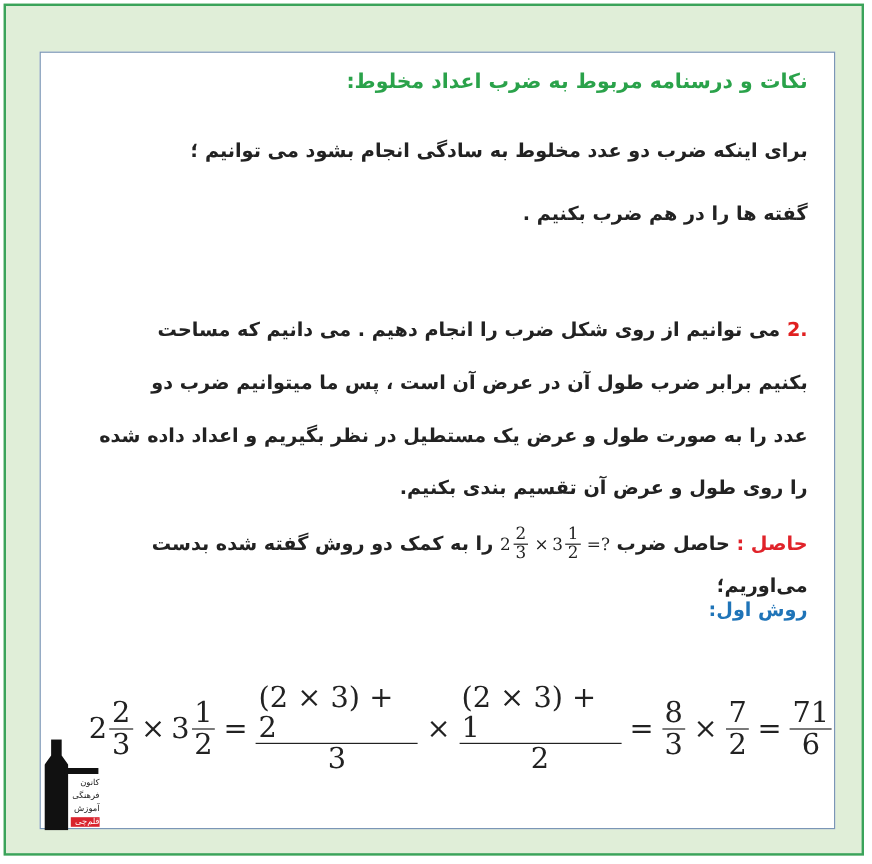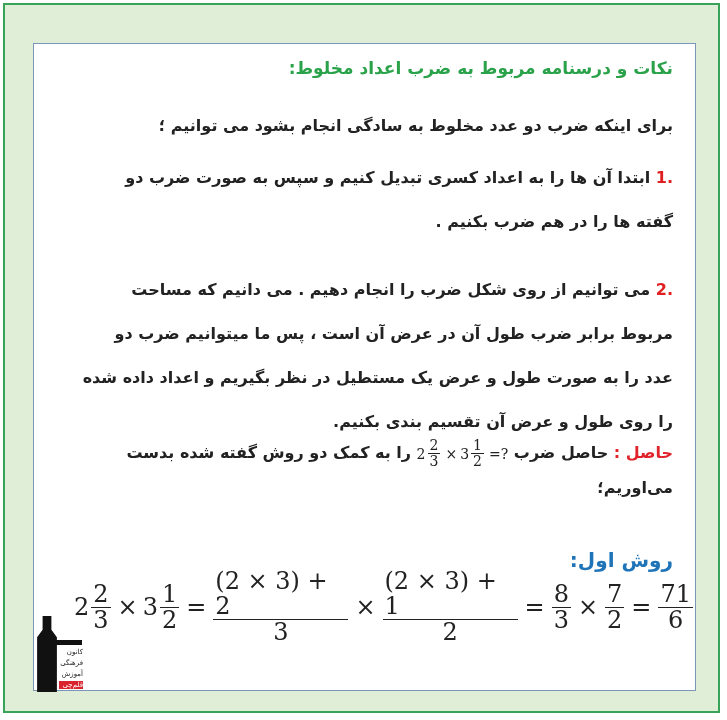--- a/index.html
+++ b/index.html
@@ -16,23 +16,23 @@
     background:#ffffff; border:1px solid #7b96b6; box-sizing:border-box;
   }
   .rtl { direction:rtl; text-align:right; position:absolute; right:22px; left:22px; }
   .title { top:14px; color:#2aa24a; font-weight:bold; font-size:17px; }
   .p { font-weight:bold; font-size:16px; color:#222; line-height:44px; }
   .num { color:#e02020; font-weight:bold; }
   .red { color:#e0232a; font-weight:bold; }
   .blue { color:#1f74b8; font-weight:bold; }
   .intro { top:60px; }
   .item1 { top:112px; }
-  .item2 { top:224px; }
+  .item2 { top:209px; }
   .ex { top:392px; line-height:34px; }
-  .method { top:504px; font-size:20px; }
+  .method { top:454px; font-size:16px; }
   .math { font-family:"DejaVu Serif", serif; font-weight:normal; color:#222; direction:ltr; display:inline-flex; align-items:center; vertical-align:middle; }
   .frac { display:inline-flex; flex-direction:column; align-items:center; margin:0 2px; line-height:1.05; }
   .frac .n { border-bottom:1.3px solid #222; padding:0 2px; }
   .frac .d { padding:0 2px; }
   .small { font-size:14px; }
   .bigmath { position:absolute; left:40px; top:525px; font-size:24px; }
   .bigmath .op { margin:0 5px; }
   .logo { position:absolute; left:2px; top:572px; width:48px; height:76px; }
   .logo .fig { position:absolute; left:0; top:0; width:22px; height:76px; background:#111; clip-path:polygon(30% 0,70% 0,70% 18%,95% 28%,95% 100%,5% 100%,5% 28%,30% 18%); }
   .logo .arm { position:absolute; left:18px; top:24px; width:28px; height:5px; background:#111; }
@@ -43,27 +43,26 @@
 <body>
 
 <div class="outer">
   <div class="inner">
 
     <div class="rtl title">نکات و درسنامه مربوط به ضرب اعداد مخلوط:</div>
 
     <div class="rtl p intro">برای اینکه ضرب دو عدد مخلوط به سادگی انجام بشود می توانیم ؛</div>
 
     <div class="rtl p item1">
-      <div><span class="num">.1</span> <span>ابتدا آن ها را به اعداد کسری تبدیل کنیم و سپس به صورت ضرب دو</span></div>
       <div>گفته ها را در هم ضرب بکنیم .</div>
     </div>
 
     <div class="rtl p item2">
       <div><span class="num">.2</span> <span>می توانیم از روی شکل ضرب را انجام دهیم .  می دانیم که مساحت</span></div>
-      <div>مربوط برابر ضرب طول آن در عرض آن است ، پس ما میتوانیم ضرب دو</div>
+      <div>بکنیم برابر ضرب طول آن در عرض آن است ، پس ما میتوانیم ضرب دو</div>
       <div>عدد را به صورت طول و عرض یک مستطیل در نظر بگیریم و اعداد داده شده</div>
       <div>را روی طول و عرض آن تقسیم بندی بکنیم.</div>
     </div>
 
     <div class="rtl p ex">
       <div>
         <span class="red">حاصل</span><span class="red"> : </span>
         <span>حاصل ضرب</span>
         <span class="math small">
           <span>2</span>

